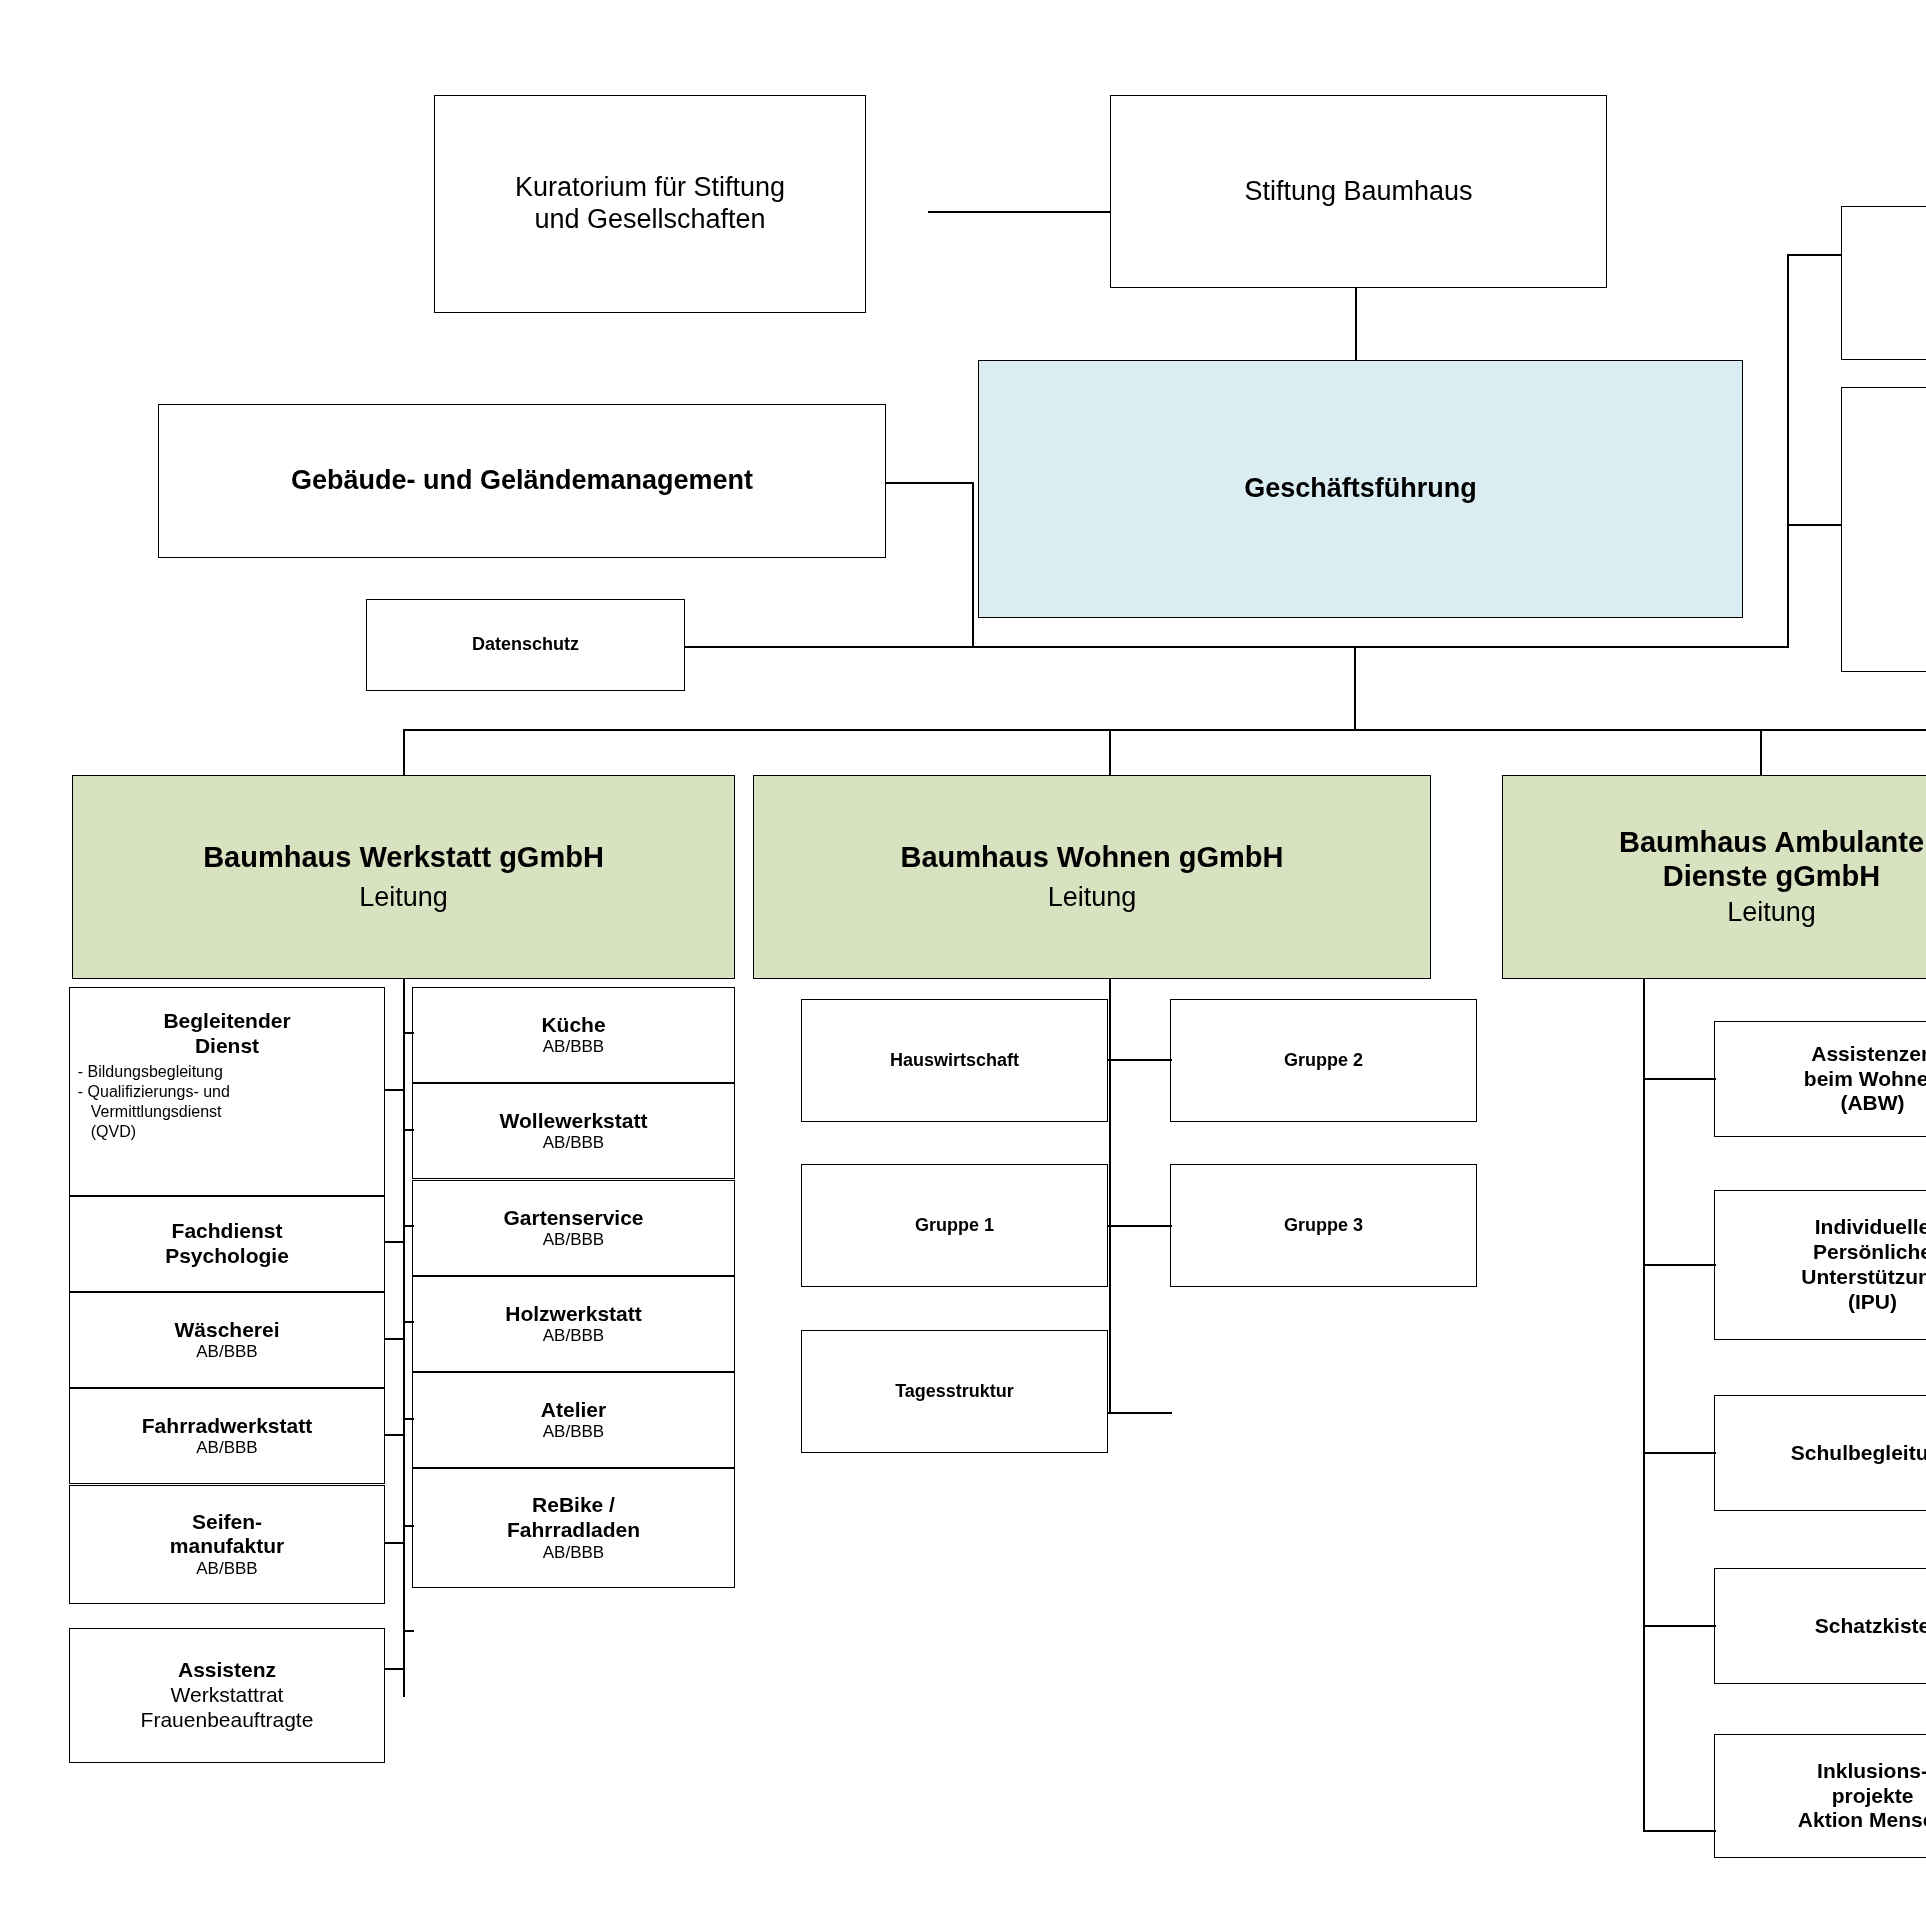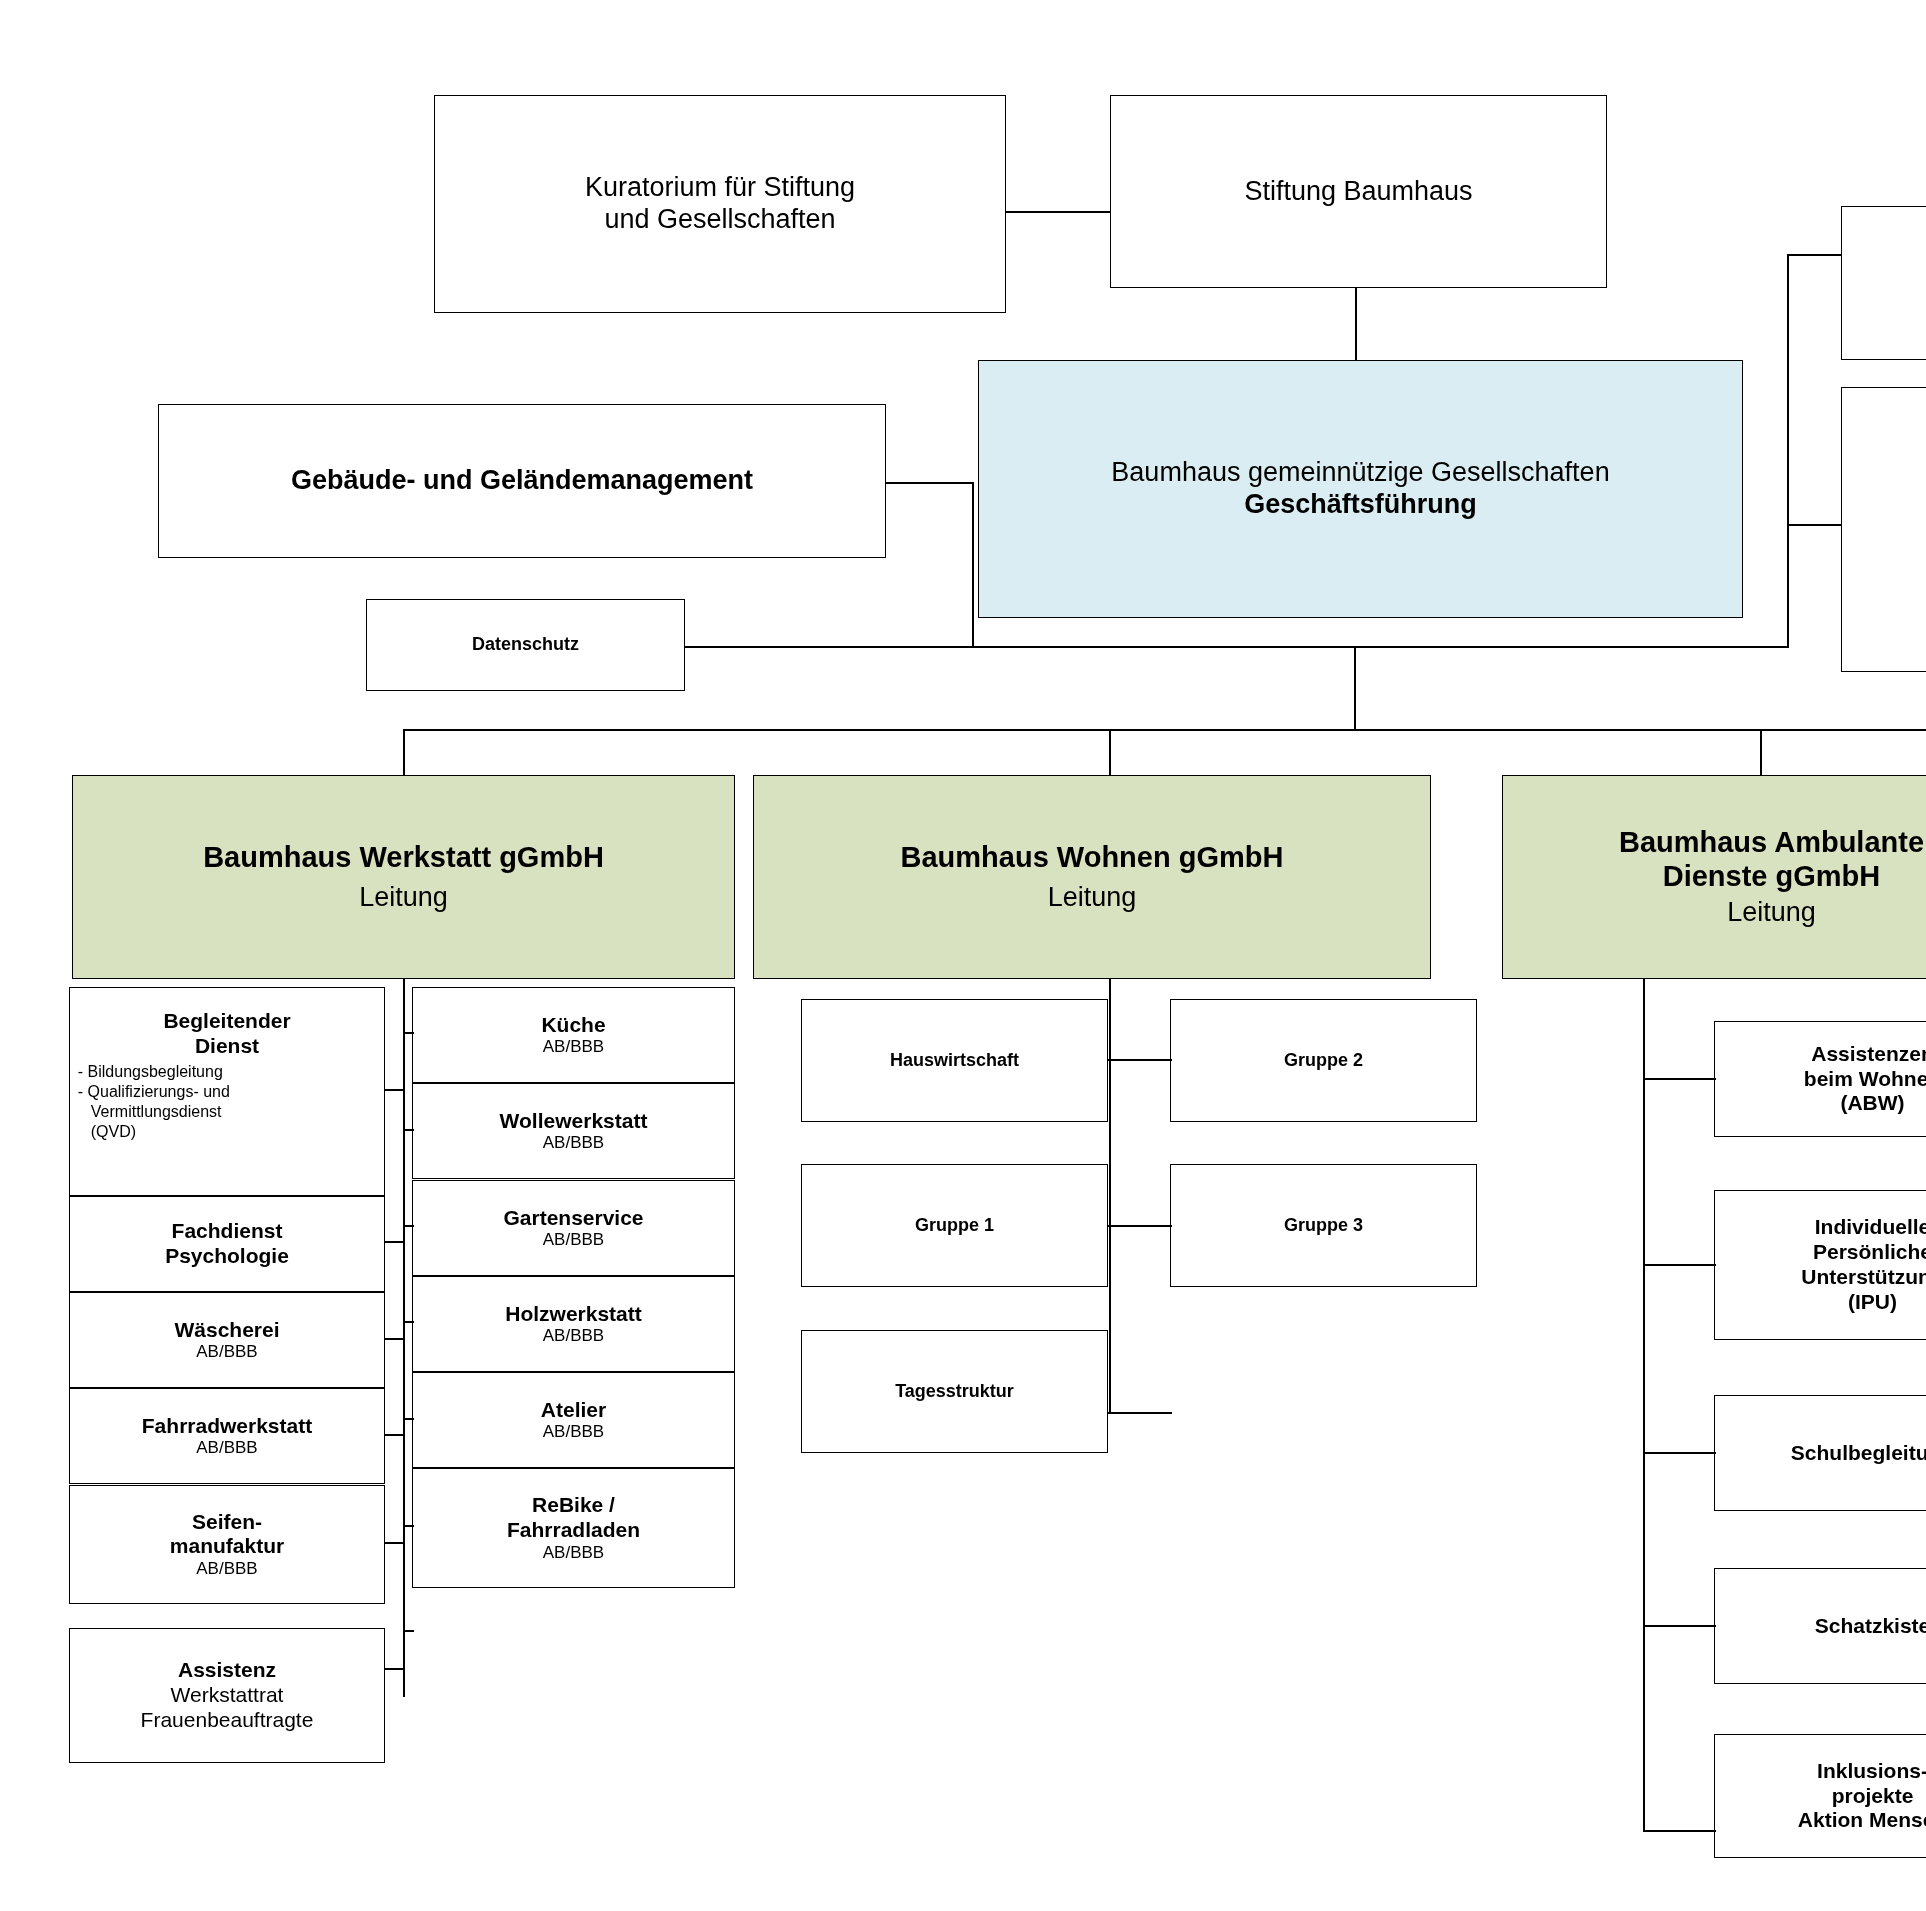--- a/index.html
+++ b/index.html
@@ -88,31 +88,30 @@
   <div class="ln lnh" style="left:1348px; top:646px; width:397px;"></div>
 
   <div class="ln lnv" style="left:1354px; top:646px; height:85px;"></div>
 
   <div class="ln lnh" style="left:403px; top:729px; width:1984px;"></div>
 
   <div class="ln lnv" style="left:403px; top:729px; height:46px;"></div>
   <div class="ln lnv" style="left:1109px; top:729px; height:46px;"></div>
   <div class="ln lnv" style="left:1760px; top:729px; height:46px;"></div>
 
-  <div class="box bx-plain fs-lg" style="left:434px; top:95px; width:572px; height:218px;">
+  <div class="box bx-plain fs-lg" style="left:434px; top:95px; width:432px; height:218px;">
     <div class="ttl" style="font-weight:normal;">Kuratorium für Stiftung</div>
     <div class="ttl" style="font-weight:normal;">und Gesellschaften</div>
   </div>
 
   <div class="box bx-plain fs-lg" style="left:1110px; top:95px; width:497px; height:193px;">
     <div style="font-weight:normal;">Stiftung Baumhaus</div>
   </div>
 
   <div class="box bx-blue fs-lg" style="left:978px; top:360px; width:765px; height:258px;">
-    <div style="font-weight:normal;">Baumhaus gemeinnützige Gesellschaften</div>
     <div class="ttl">Geschäftsführung</div>
   </div>
 
   <div class="box bx-plain fs-lg" style="left:1841px; top:206px; width:686px; height:154px;">
     
     
   </div>
 
   <div class="box bx-plain fs-lg" style="left:1841px; top:387px; width:401px; height:285px;">
     

